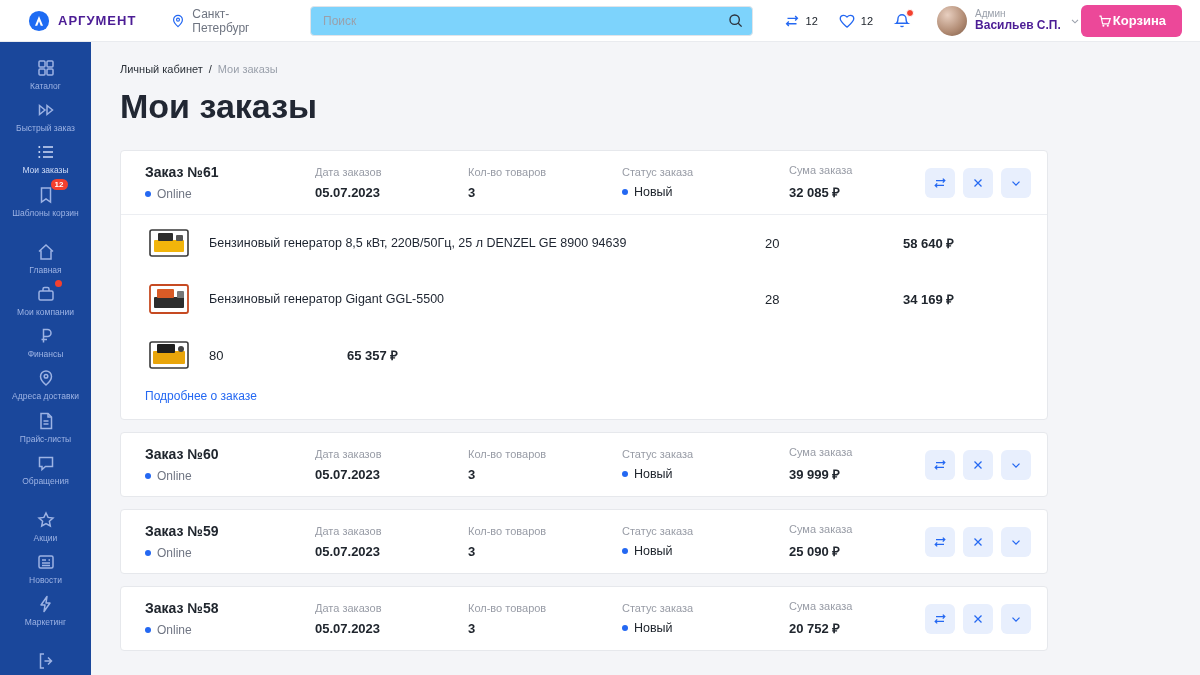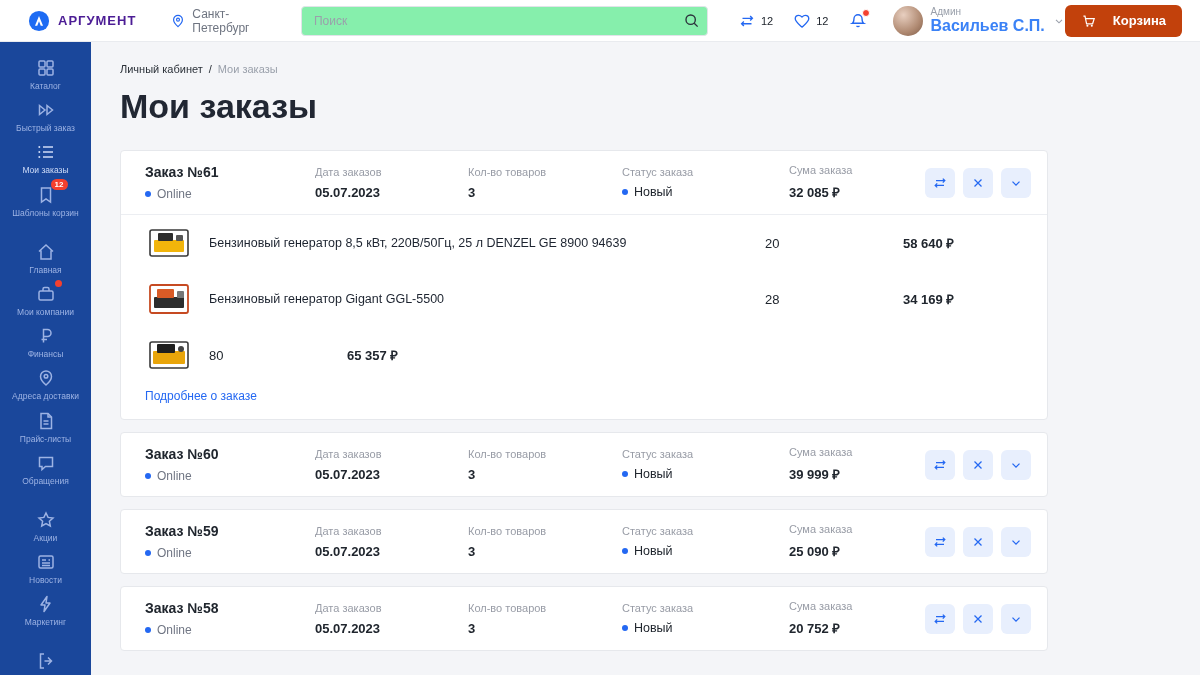--- a/index.html
+++ b/index.html
@@ -13,38 +13,38 @@
     background: #fff; border-bottom: 1px solid #e9ebef;
     display: flex; align-items: center; padding: 0 18px 0 28px; z-index: 20;
   }
   .logo { display: flex; align-items: center; gap: 8px; cursor: pointer; }
   .logo-text { font-weight: 700; font-size: 13px; letter-spacing: 1px; color: #4c1d95; }
   .city { display: flex; align-items: center; gap: 6px; margin-left: 34px; color: #6e7480; font-size: 12px; cursor: pointer; }
   .city .pin { color: #2468f2; }
   .search { position: relative; margin-left: 26px; width: 452px; }
   .search input {
     width: 100%; height: 30px; border: 1px solid #e1e4e9; border-radius: 4px;
-    padding: 0 36px 0 12px; font-size: 12px; font-family: inherit; color: #20262e; outline: none; background: #86efac;
+    padding: 0 36px 0 12px; font-size: 12px; font-family: inherit; color: #20262e; outline: none; background: #7dd3fc;
   }
   .search input::placeholder { color: #9aa0ab; }
   .search-btn { position: absolute; right: 4px; top: 3px; width: 26px; height: 24px; border: none; background: transparent; color: #2b313b; cursor: pointer; display: flex; align-items: center; justify-content: center; }
   .hdr-icons { display: flex; align-items: center; gap: 20px; margin-left: 30px; }
   .hdr-ic { display: flex; align-items: center; gap: 5px; cursor: pointer; position: relative; }
   .hdr-ic .ic { color: #2468f2; }
   .hdr-count { font-size: 11px; color: #20262e; }
   .bell-dot { position: absolute; top: -3px; right: -3px; width: 8px; height: 8px; background: #f4402e; border: 1.5px solid #fff; border-radius: 50%; }
   .user { display: flex; align-items: center; gap: 8px; margin-left: 26px; cursor: pointer; }
   .avatar { width: 30px; height: 30px; border-radius: 50%; background: radial-gradient(circle at 35% 30%, #e8cfc0, #b08a72 60%, #7c5a46); flex: none; }
   .user-meta { line-height: 1.15; }
   .user-role { font-size: 10px; color: #9aa0ab; }
-  .user-name { font-size: 16px; font-weight: 700; color: #3b82f6; white-space: nowrap; }
+  .user-name { font-size: 12px; font-weight: 700; color: #4c1d95; white-space: nowrap; }
   .user-chevron { color: #9aa0ab; }
   .cart-btn {
-    margin-left: auto; display: flex; align-items: center; gap: 16px;
-    background: #c2410c; color: #fff; border: none; border-radius: 6px;
+    margin-left: auto; display: flex; align-items: center; gap: 0;
+    background: #ec4899; color: #fff; border: none; border-radius: 6px;
     height: 32px; padding: 0 16px; font-size: 13px; font-weight: 700; font-family: inherit; cursor: pointer;
   }
 
   
   .sidebar {
     position: fixed; top: 42px; left: 0; bottom: 0; width: 91px;
     background: #1a479b; display: flex; flex-direction: column; align-items: center;
     padding-top: 14px; z-index: 10;
   }
   .nav-item {

